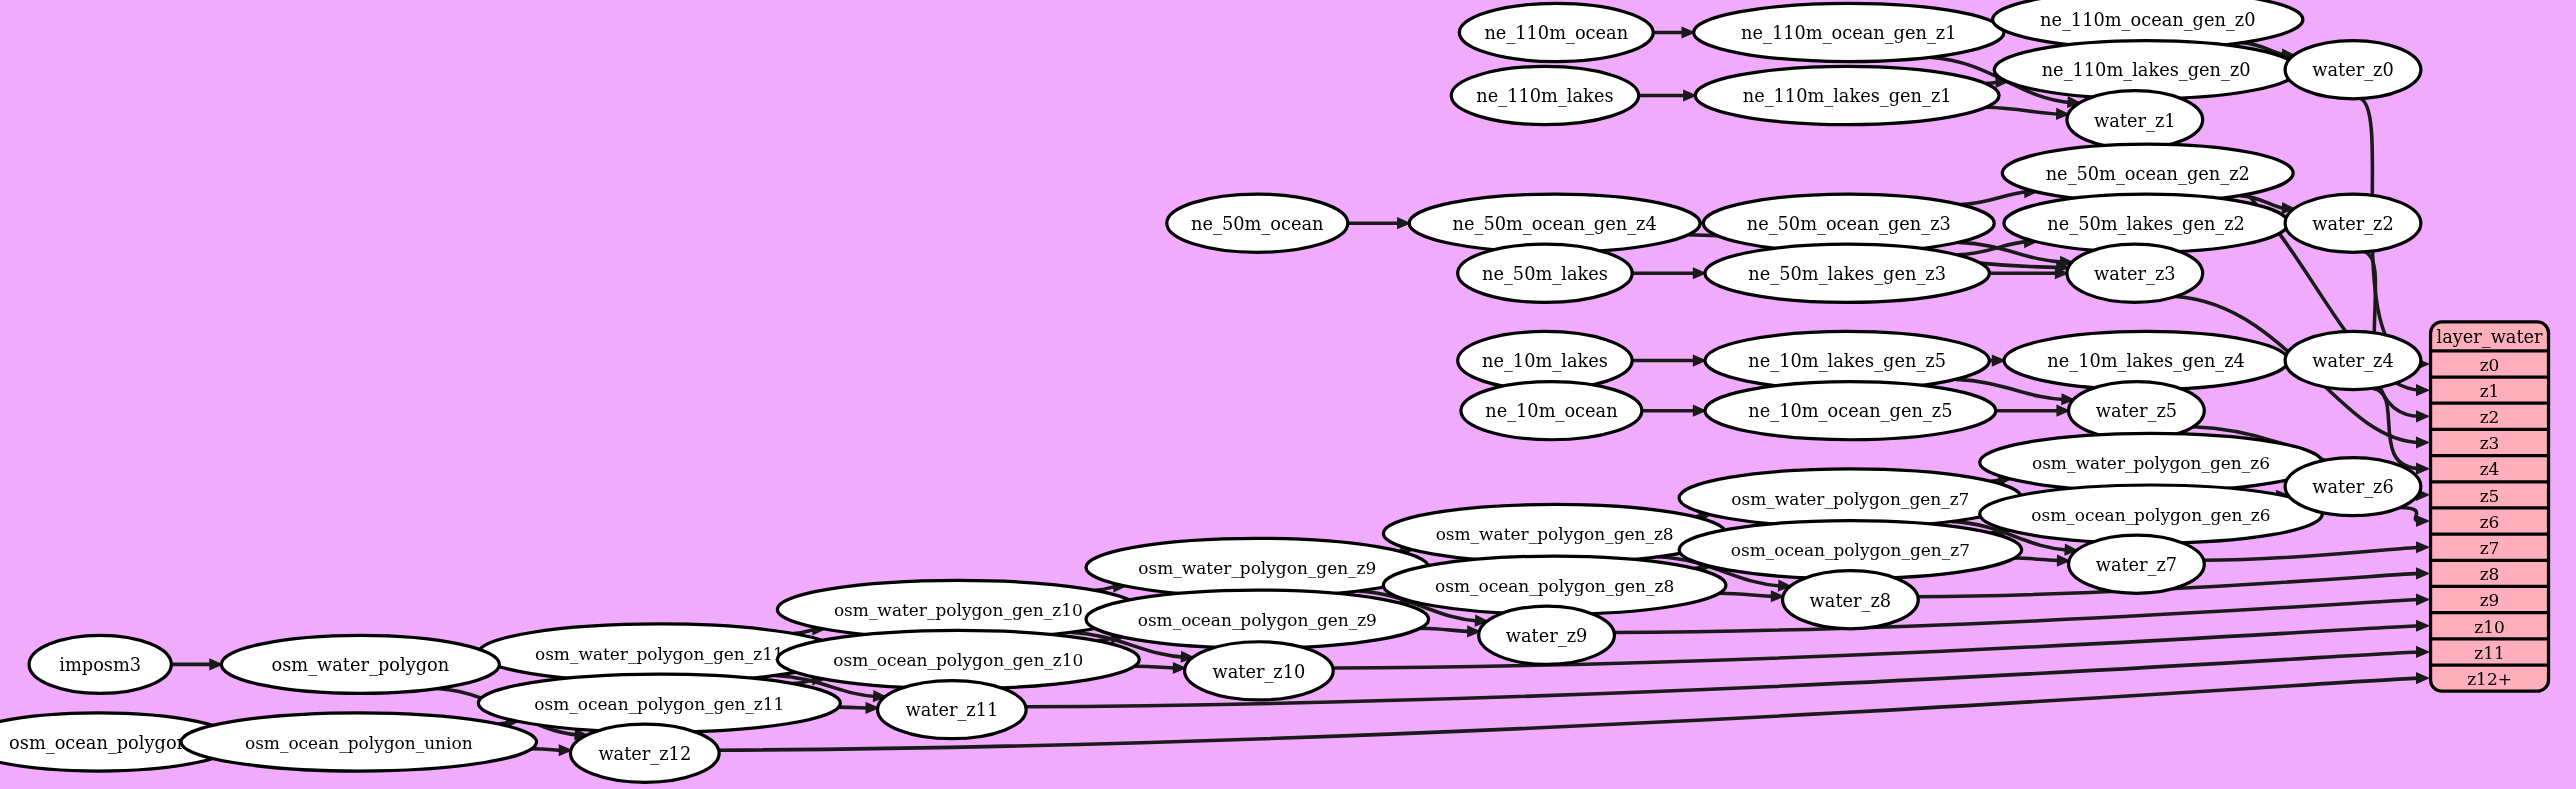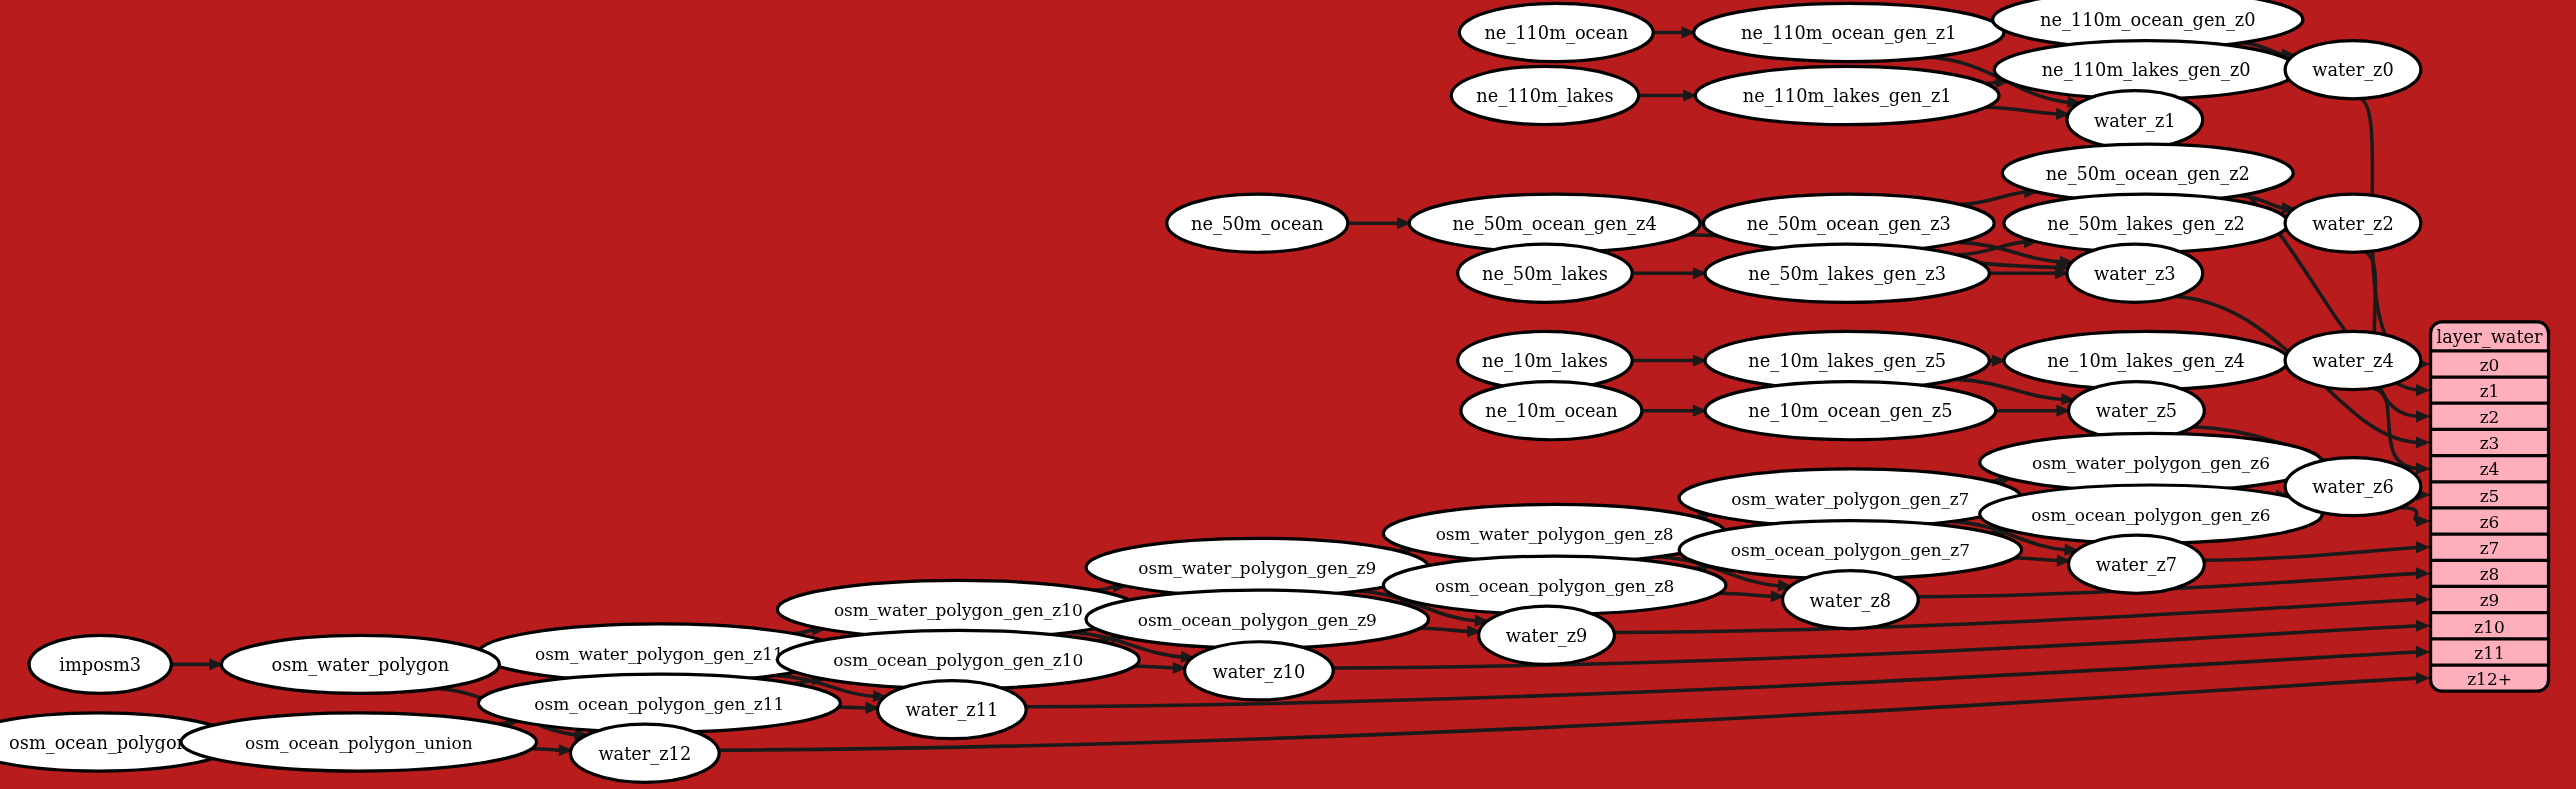--- a/index.html
+++ b/index.html
@@ -1,16 +1,16 @@
 <!DOCTYPE html>
 <html style="font-size:11.5px"><head>
 <meta charset="utf-8">
 <style>
   html,body{margin:0;padding:0;background:#ffffff;}
-  #stage{position:relative;width:2576px;height:789px;background:#b91c1c;
+  #stage{position:relative;width:2576px;height:789px;background:#f0abfc;
          font-family:"DejaVu Serif", serif;}
   svg{display:block;}
   .node-ell{fill:#ffffff;stroke:#000000;stroke-width:2;}
   .node-lbl{font-family:"DejaVu Serif", serif;font-size:21px;fill:#000;
             text-anchor:middle;dominant-baseline:central;}
   .edge{fill:none;stroke:#1a1a1a;stroke-width:2.2;}
   .arrow{fill:#1a1a1a;stroke:#1a1a1a;stroke-width:1;}
   .rec-body{stroke:#000;stroke-width:2;}
   .rec-lbl{font-family:"DejaVu Serif", serif;font-size:21px;fill:#000;
            text-anchor:middle;dominant-baseline:central;}

